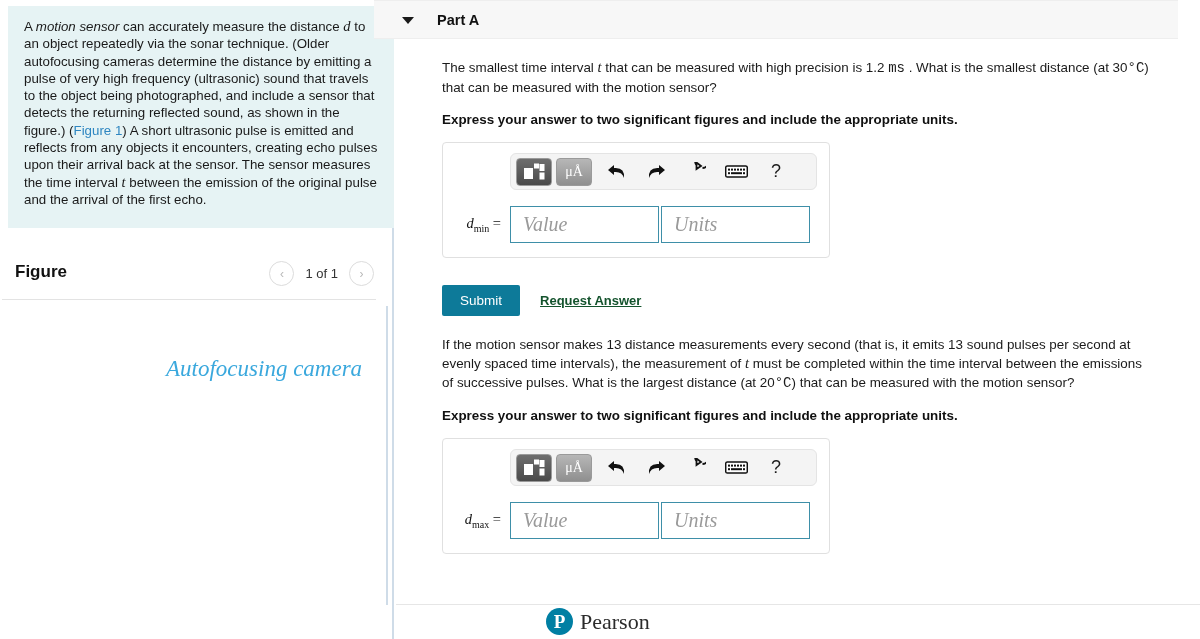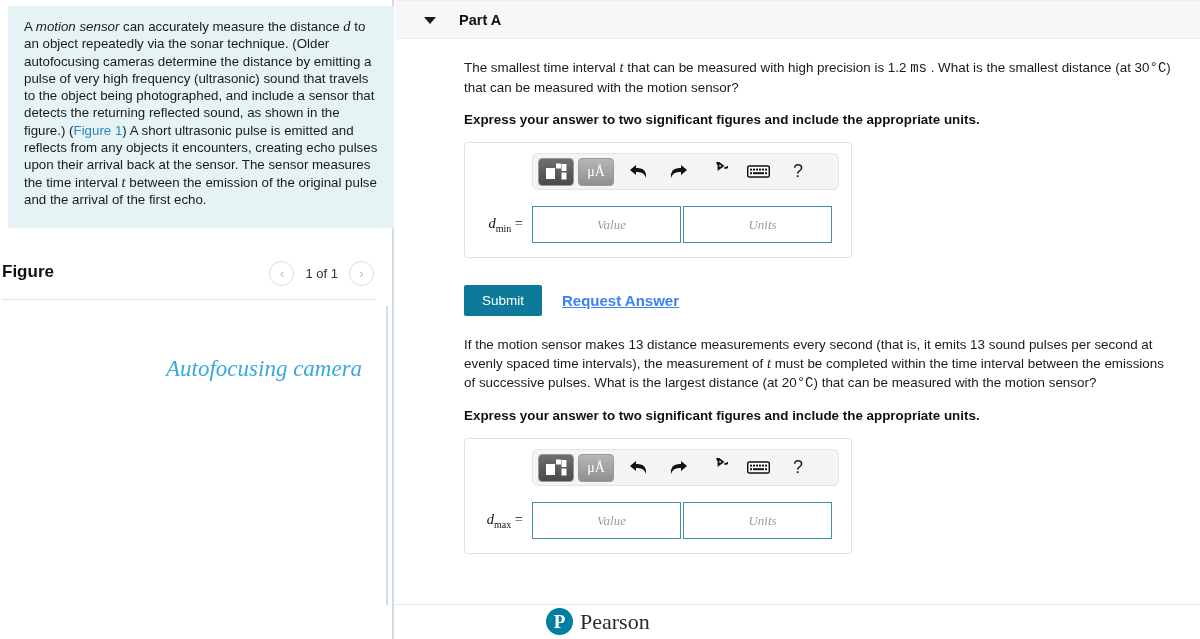--- a/index.html
+++ b/index.html
@@ -38,21 +38,21 @@
     font-size: 13.3px; line-height: 17.3px; color: #1a1a1a;
   }
   .problem-text i { font-style: italic; }
   .problem-text .mvar { font-family: "Liberation Serif", serif; font-style: italic; font-size: 14.5px; }
   .problem-text .figlink { color: #2e86c1; text-decoration: none; }
 
   .figure-header {
     position: absolute; left: 0; top: 255px; width: 386px; height: 46px;
   }
   .figure-title {
-    position: absolute; left: 2px; top: 7px;
+    position: absolute; left: 15px; top: 7px;
     font-size: 17px; font-weight: bold; color: #111;
   }
   .fig-nav { position: absolute; right: 12px; top: 6px; display: flex; align-items: center; }
   .circ-btn {
     width: 25px; height: 25px; border-radius: 50%;
     border: 1px solid #dcdcdc; background: #fff;
     display: flex; align-items: center; justify-content: center;
     color: #b8b8b8; font-size: 12px; line-height: 1;
   }
   .fig-count { font-size: 13px; color: #333; margin: 0 11px; }
@@ -67,21 +67,21 @@
   }
   .fig-caption {
     position: absolute; left: 166px; top: 50px;
     font-family: "Liberation Serif", serif; font-style: italic;
     font-size: 23px; color: #3aa8dd; white-space: nowrap;
   }
   .fig-svg { position: absolute; left: 0; top: 0; }
 
   
   .right-col {
-    position: absolute; left: 396px; top: 0; width: 804px; height: 477px;
+    position: absolute; left: 374px; top: 0; width: 804px; height: 477px;
   }
   .part-head {
     background: #f7f7f7; border-top: 1px solid #eeeeee; border-bottom: 1px solid #eeeeee;
     height: 39px; display: flex; align-items: center;
     padding-left: 28px;
   }
   .caret {
     width: 0; height: 0;
     border-left: 6px solid transparent; border-right: 6px solid transparent;
     border-top: 7px solid #1a1a1a; margin-right: 23px; margin-top: 2px;
@@ -131,36 +131,35 @@
   .var-label {
     width: 55px; text-align: right; padding-right: 9px;
     font-family: "Liberation Serif", serif; font-size: 14.5px; color: #111;
     white-space: nowrap;
   }
   .var-label i { font-style: italic; }
   .var-label sub { font-size: 10px; font-style: normal; }
   .txt-input {
     height: 37px; border: 1px solid #3e8fa8; background: #fff;
     font-family: "Liberation Serif", serif; font-style: italic;
-    font-size: 13px; color: #9a9a9a; padding-left: 12px;
+    font-size: 20px; color: #9a9a9a; padding-left: 12px;
     outline: none;
-    text-align: center;
   }
   .txt-input::placeholder { color: #9a9a9a; opacity: 1; }
   .input-value { width: 149px; }
   .input-units { width: 149px; margin-left: 2px; }
 
   .submit-row { display: flex; align-items: center; margin-top: 27px; }
   .submit-btn {
     background: #0d7a99; color: #fff; border: none;
     font-size: 13.5px; padding: 8px 18px; border-radius: 2px;
     font-family: "Liberation Sans", sans-serif; cursor: pointer;
   }
   .req-link {
-    margin-left: 20px; color: #3b82f6; font-size: 15px;
+    margin-left: 20px; color: #14532d; font-size: 13px;
     text-decoration: underline; font-weight: bold; cursor: pointer; text-align: right;
   }
 
   
   .pearson {
     position: absolute; left: 546px; top: 608px;
     display: flex; align-items: center;
   }
   .pearson-mark {
     width: 27px; height: 27px; border-radius: 50%;

